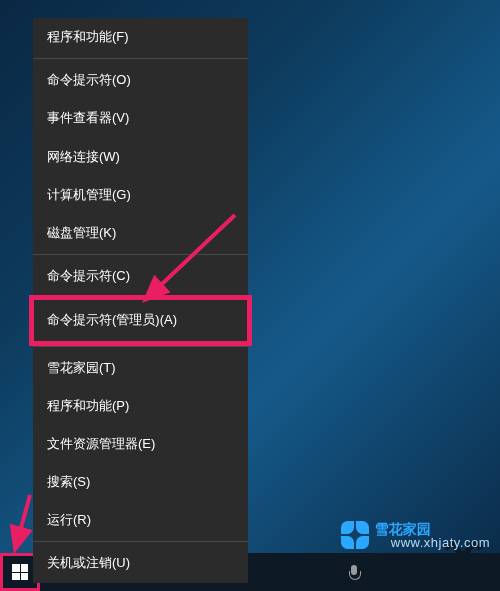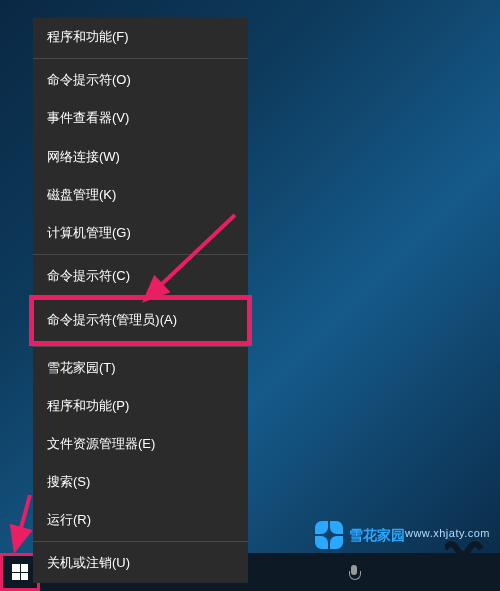--- a/index.html
+++ b/index.html
@@ -138,53 +138,54 @@
     }
     .wm-petal {
       position: absolute;
       width: 13px;
       height: 13px;
       background: #2aa7ff;
       border-radius: 50% 0;
     }
     .wm-text {
       display: flex;
-      flex-direction: row;
+      flex-direction: column;
       line-height: 1;
     }
     .wm-main {
       font-size: 14px;
       font-weight: bold;
       color: #2aa7ff;
     }
     .wm-sub {
-      font-size: 11px;
+      font-size: 13px;
       color: #b3dcfb;
       letter-spacing: 0.5px;
+      margin-left: 16px;
     }
     .bg-wave {
       position: absolute;
       right: 15px;
       bottom: 36px;
       width: 40px;
       height: 18px;
       z-index: 4;
     }
   </style>
 </head>
 <body>
 
 <div class="context-menu">
   <div class="menu-item"><span>程序和功能(F)</span></div>
   <div class="menu-sep"></div>
   <div class="menu-item"><span>命令提示符(O)</span></div>
   <div class="menu-item"><span>事件查看器(V)</span></div>
   <div class="menu-item"><span>网络连接(W)</span></div>
+  <div class="menu-item"><span>计算机管理(G)</span></div>
   <div class="menu-item"><span>磁盘管理(K)</span></div>
-  <div class="menu-item"><span>计算机管理(G)</span></div>
   <div class="menu-sep"></div>
   <div class="menu-item"><span>命令提示符(C)</span></div>
   <div class="menu-item highlighted"><span>命令提示符(管理员)(A)</span></div>
   <div class="menu-sep"></div>
   <div class="menu-item"><span>雪花家园(T)</span></div>
   <div class="menu-item"><span>程序和功能(P)</span></div>
   <div class="menu-item"><span>文件资源管理器(E)</span></div>
   <div class="menu-item"><span>搜索(S)</span></div>
   <div class="menu-item"><span>运行(R)</span></div>
   <div class="menu-sep"></div>

